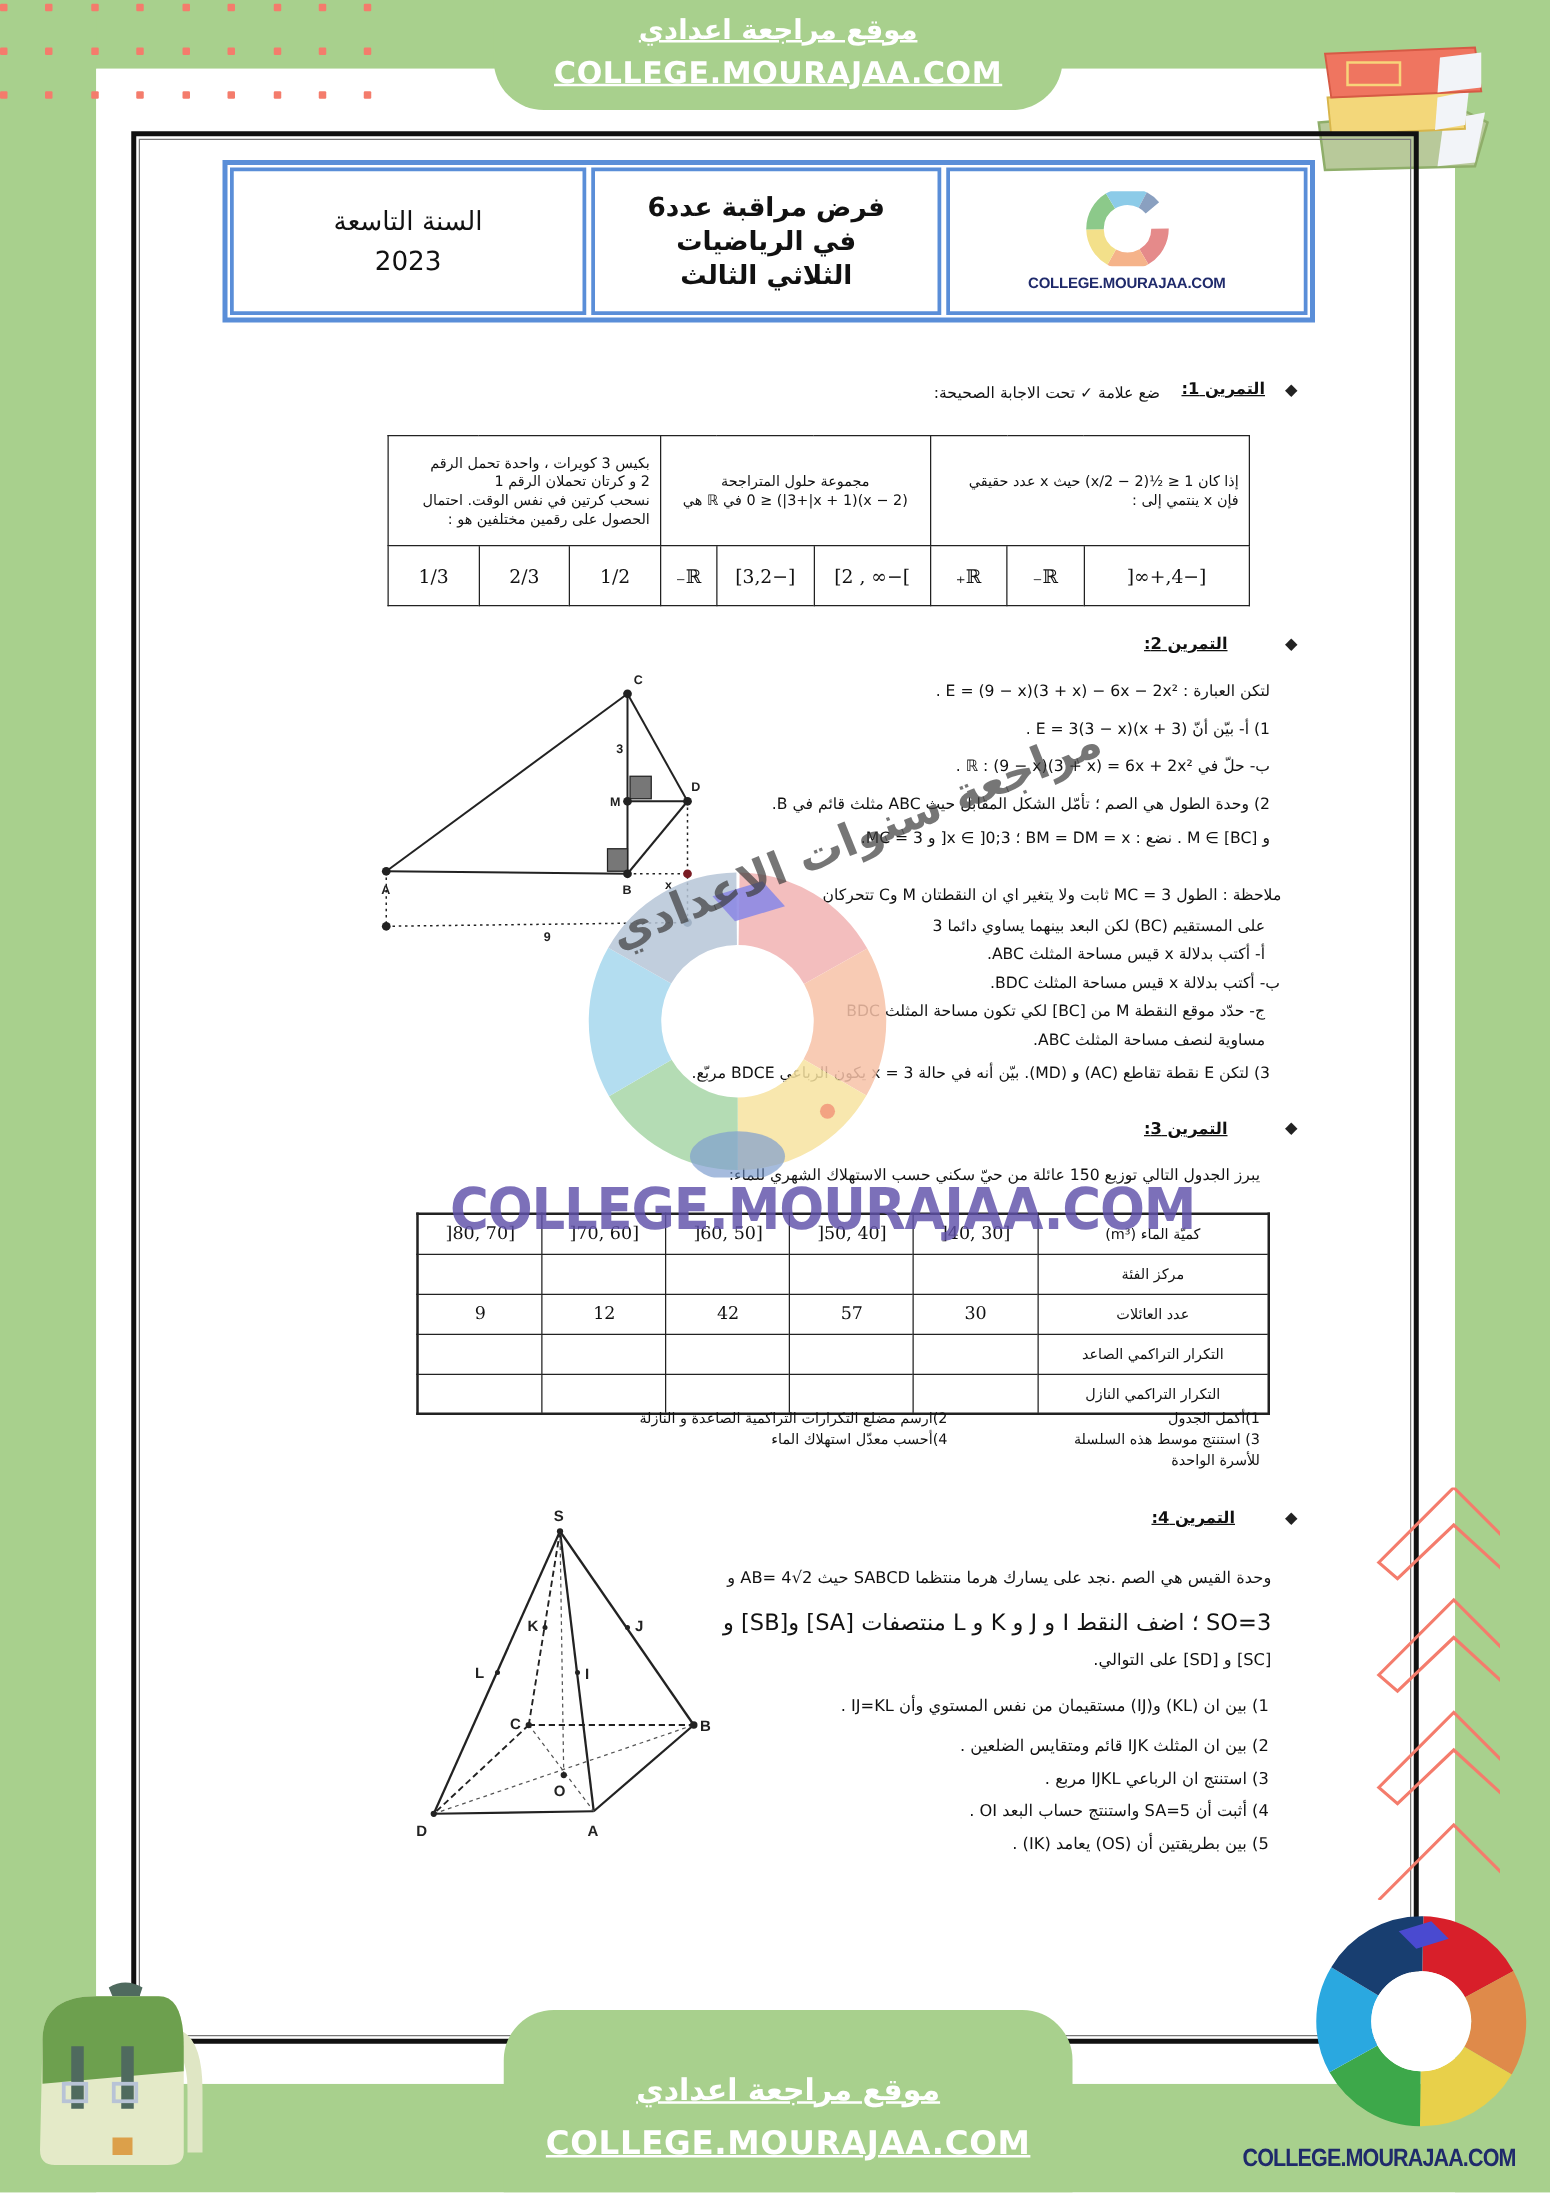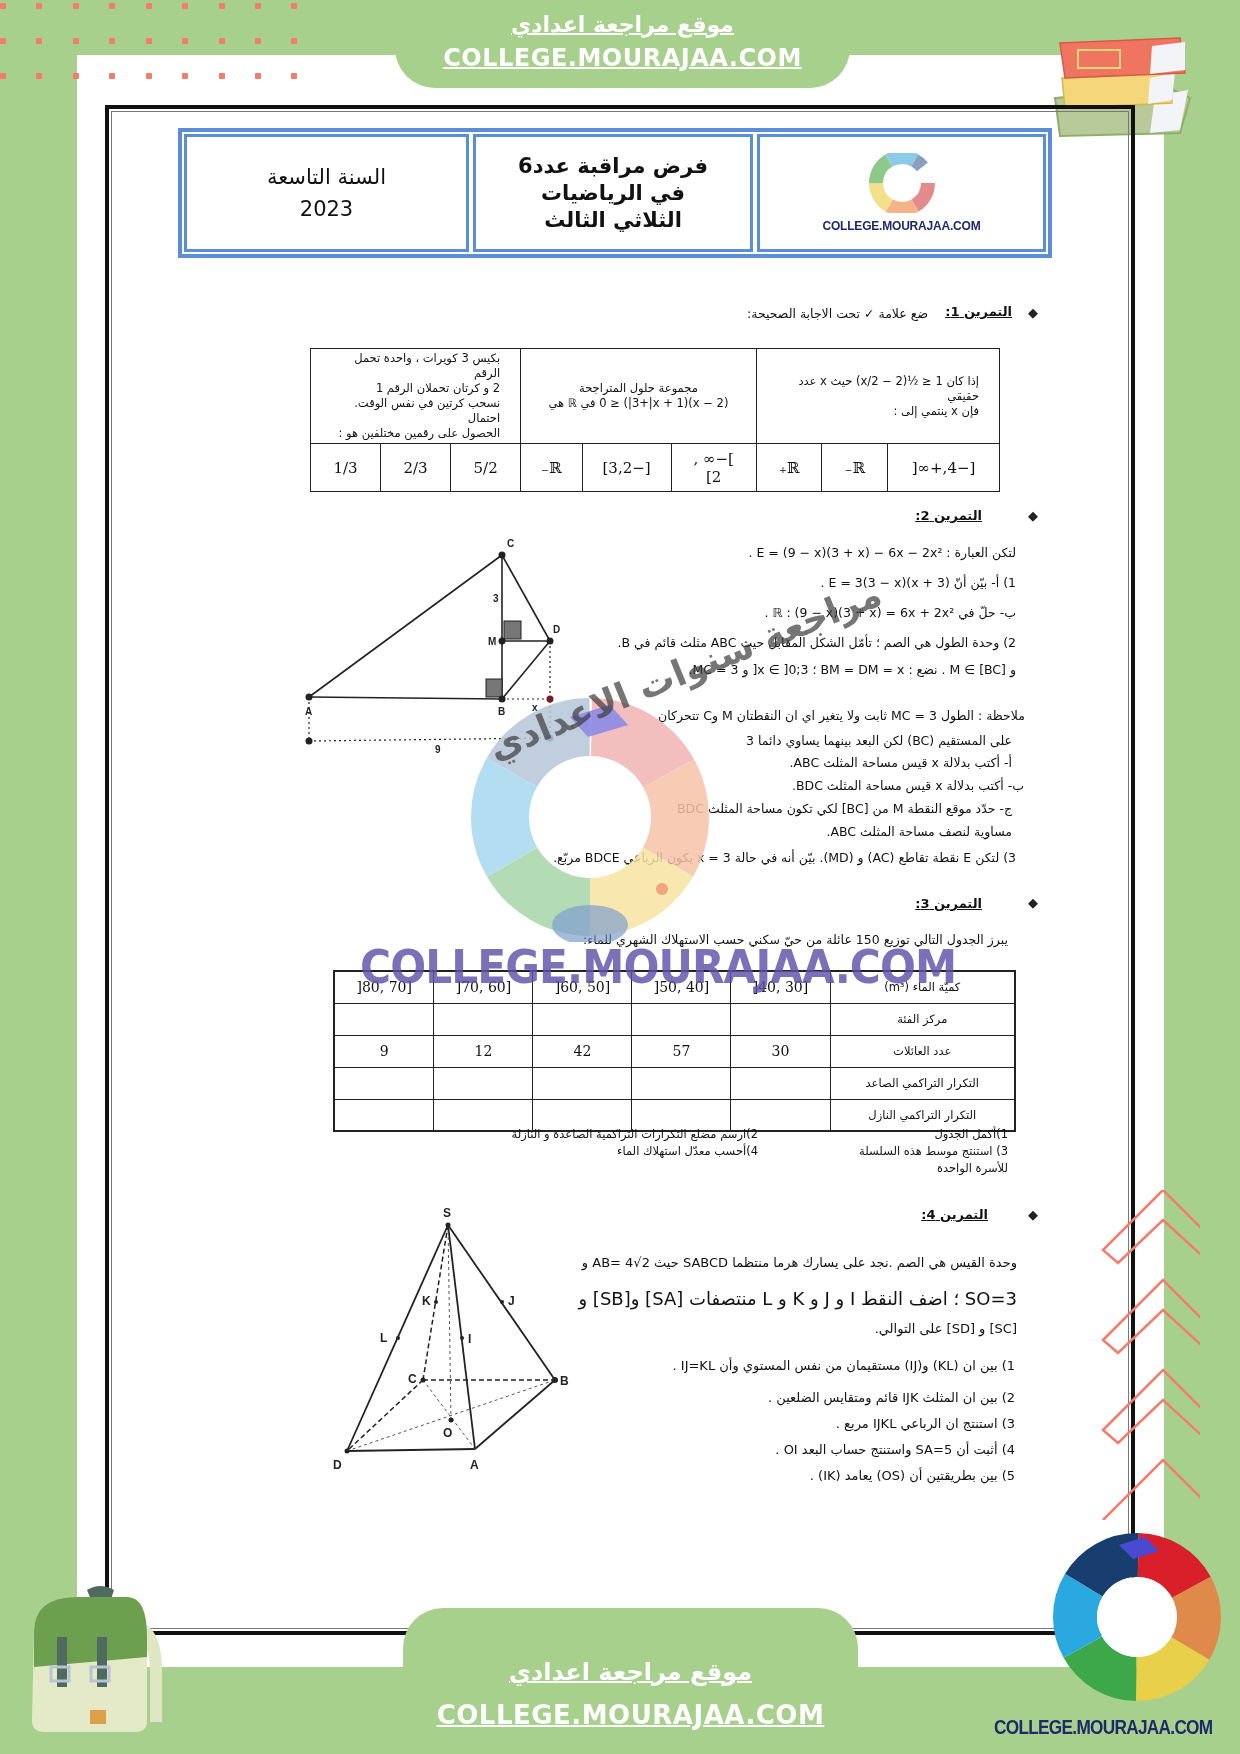--- a/index.html
+++ b/index.html
@@ -40,21 +40,21 @@
     .logo-brand { font-family: "Liberation Sans", sans-serif; font-weight: bold; color: #1f2a6b; font-size: 12px; margin-top: 6px; letter-spacing: -0.2px; }
 
     
     .rtl { direction: rtl; text-align: right; }
     .abs { position: absolute; }
     .ex-title { font-family: "DejaVu Sans", sans-serif; font-weight: bold; font-size: 13px; text-decoration: underline; }
     .bullet { position: absolute; font-size: 13px; color: #222; }
     .txt { font-family: "DejaVu Sans", sans-serif; font-size: 12.5px; color: #111; white-space: nowrap; }
 
     table.t1 { position: absolute; left: 310px; top: 348px; width: 690px; border-collapse: collapse; direction: rtl; }
-    table.t1 td { border: 1.8px solid #222; font-family: "DejaVu Sans", sans-serif; font-size: 11.5px; text-align: center; vertical-align: middle; padding: 2px 20px; }
+    table.t1 td { border: 1.8px solid #222; font-family: "DejaVu Sans", sans-serif; font-size: 11.5px; text-align: center; vertical-align: middle; padding: 2px 8px; }
     table.t1 tr.q td { height: 88px; text-align: right; line-height: 15px; }
     table.t1 tr.a td { height: 48px; font-family: "DejaVu Serif", serif; font-size: 15px; }
 
     table.t3 { position: absolute; left: 333px; top: 970px; width: 683px; border-collapse: collapse; direction: rtl; border: 2.5px solid #222; }
     table.t3 td { border: 1.6px solid #222; height: 32px; font-family: "DejaVu Serif", serif; font-size: 14px; text-align: center; }
     table.t3 td.rh { width: 185px; font-family: "DejaVu Sans", sans-serif; font-size: 11.5px; }
 
     
     .wm-text { position: absolute; left: 360px; top: 940px; font-family: "DejaVu Sans", sans-serif; font-weight: bold; font-size: 46px; color: rgba(95,80,170,0.82); letter-spacing: -1px; transform: scaleX(0.92); transform-origin: left; }
     .wm-ring { position: absolute; left: 465px; top: 692px; width: 250px; height: 250px; opacity: 0.85; }
@@ -170,21 +170,21 @@
       <div>الحصول على رقمين مختلفين هو :</div>
     </td>
   </tr>
   <tr class="a">
     <td>[−4,+∞[</td>
     <td>ℝ₋</td>
     <td>ℝ₊</td>
     <td>]−∞ , 2]</td>
     <td>[−3,2]</td>
     <td>ℝ₋</td>
-    <td>5/2</td>
+    <td>1/2</td>
     <td>2/3</td>
     <td>1/3</td>
   </tr>
 </tbody>
   </table>
 
 <div class="bullet" style="left:1028px;top:508px">◆</div>
 <div class="abs rtl ex-title" style="right:258px;top:508px">التمرين 2:</div>
 
 <div class="abs rtl txt" style="right:224px;top:545px">لتكن العبارة :   E = (9 − x)(3 + x) − 6x − 2x² .</div>

